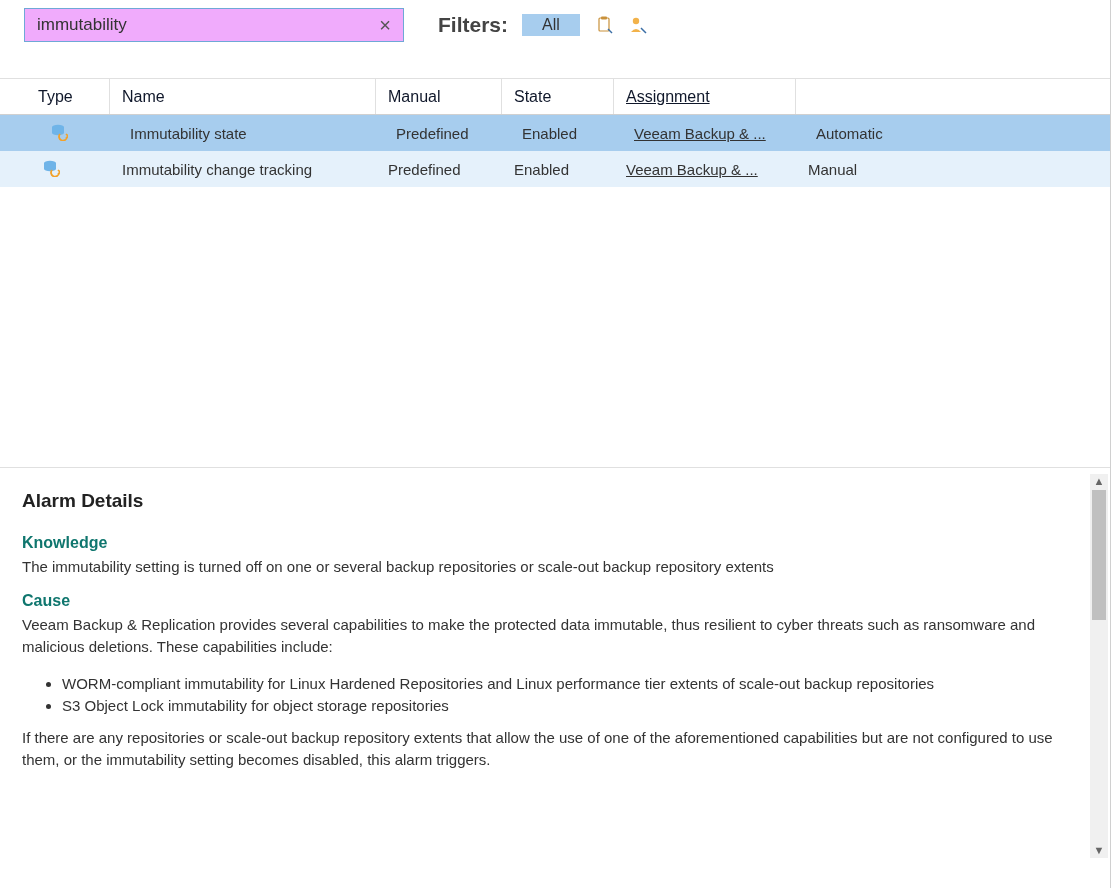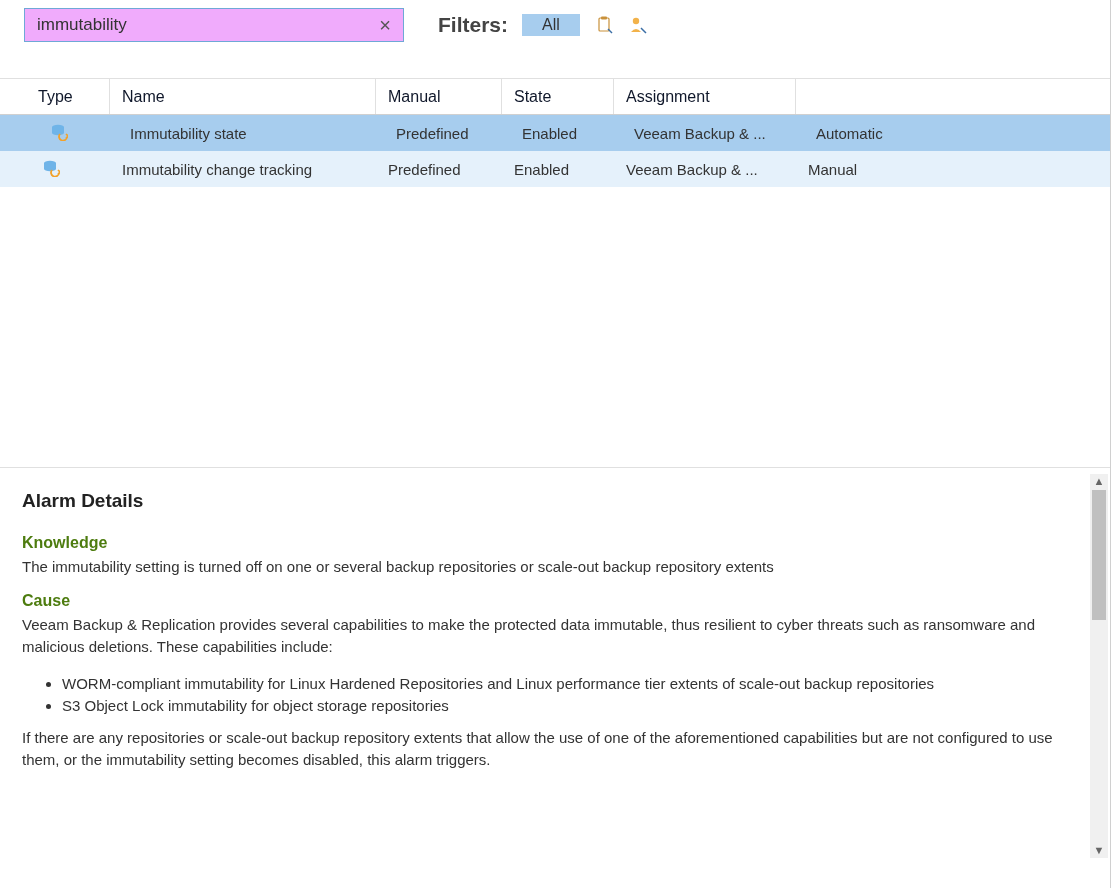--- a/index.html
+++ b/index.html
@@ -89,21 +89,21 @@
     white-space: nowrap;
     overflow: hidden;
     text-overflow: ellipsis;
     font-size: 15px;
     color: #333;
   }
   .col-type { width: 90px; }
   .col-name { width: 266px; }
   .col-source { width: 126px; }
   .col-state { width: 112px; }
-  .col-assign { width: 182px; }
+  .col-assign { width: 182px; text-decoration: underline; }
   .col-res { width: 220px; }
   .row-selected { background: #a7cdee; padding-left: 28px; }
   .row-alt { background: #e5f1fb; }
   .type-icon { margin-left: 10px; }
   .blank-area {
     height: 280px;
   }
   .divider {
     border-top: 1px solid #e0e0e0;
     margin: 0 0 0 0;
@@ -116,21 +116,21 @@
   }
   .details-pane h2 {
     font-size: 19px;
     font-weight: 600;
     color: #222;
     margin: 0 0 22px 0;
   }
   .details-pane h3 {
     font-size: 16px;
     font-weight: 600;
-    color: #4d7c0f;
+    color: #0f766e;
     margin: 14px 0 4px 0;
   }
   .details-pane p {
     margin: 2px 0 10px 0;
     font-size: 15px;
     color: #333;
     line-height: 1.45;
   }
   .details-pane ul {
     margin: 16px 0 10px 0;

